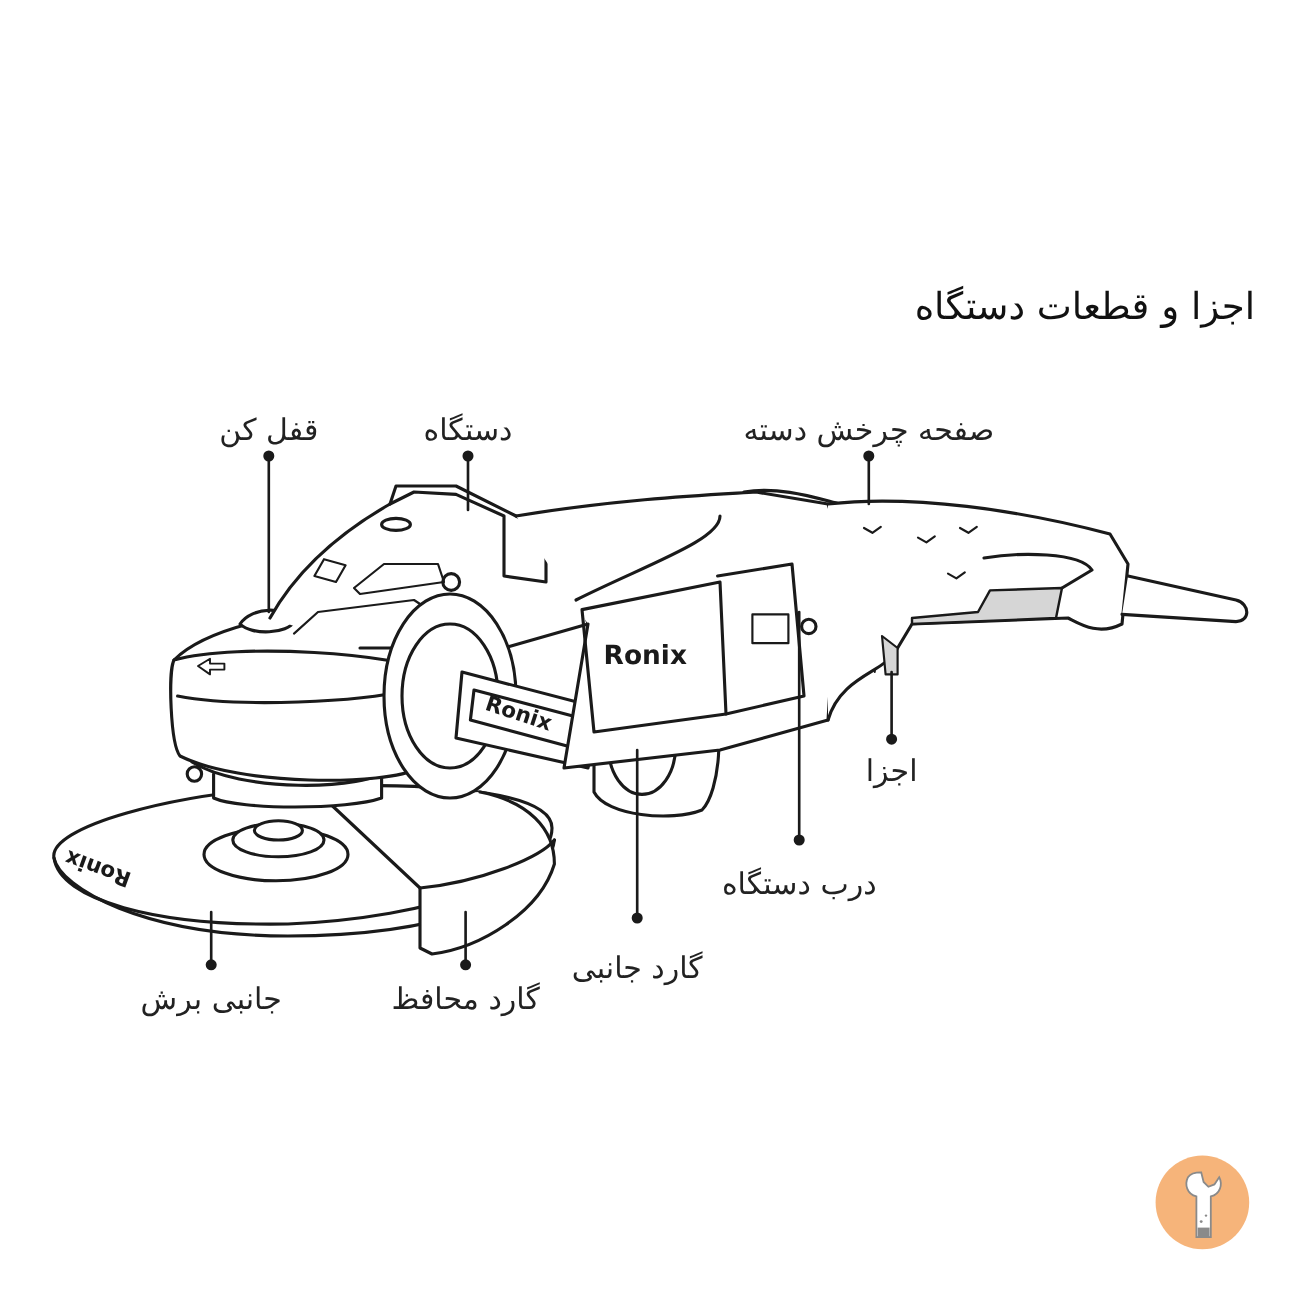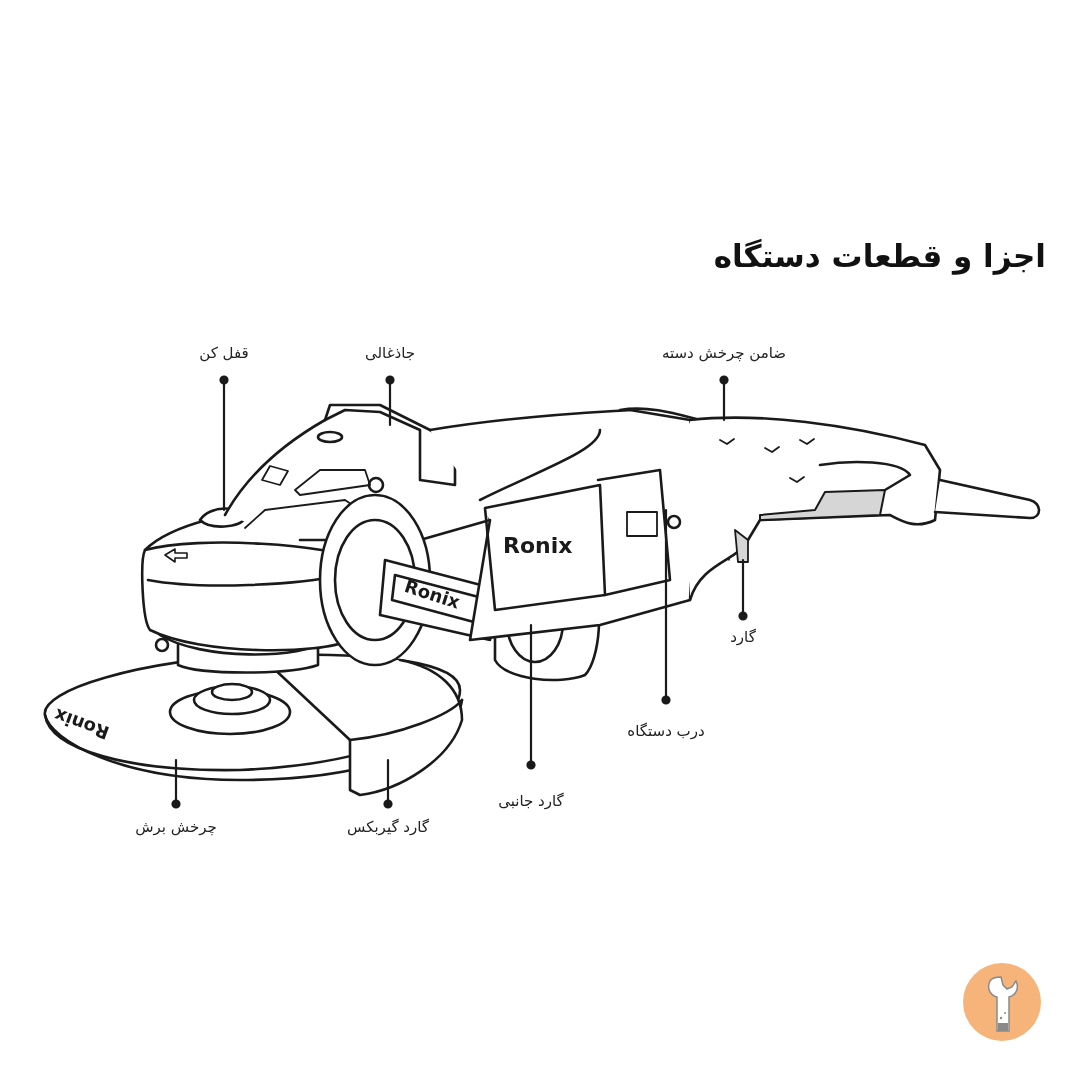--- a/index.html
+++ b/index.html
@@ -1,20 +1,20 @@
 <!DOCTYPE html>
 <html><head>
 <meta charset="utf-8">
 <style>
   html, body { margin:0; padding:0; background:#ffffff; }
   body { width:1080px; height:1080px; position:relative; overflow:hidden;
          font-family:"DejaVu Sans", sans-serif; color:#1a1a1a; }
-  .title { position:absolute; top:238px; right:34px; font-size:31px; font-weight:bold;
+  .title { position:absolute; top:238px; right:34px; font-size:31px; font-weight:normal;
            direction:rtl; color:#111; letter-spacing:0; }
-  .label { position:absolute; font-size:15px; direction:rtl; white-space:nowrap; color:#222;
+  .label { position:absolute; font-size:25px; direction:rtl; white-space:nowrap; color:#222;
            transform:translateX(-50%); }
   svg.drawing { position:absolute; left:0; top:0; }
   .badge { position:absolute; left:963px; top:963px; width:78px; height:78px; border-radius:50%;
            background:#f6b47a; }
   .badge svg { position:absolute; left:0; top:0; }
 </style>
 </head>
 <body>
 
 <div class="title">اجزا و قطعات دستگاه</div>
@@ -109,27 +109,27 @@
     <line x1="531" y1="625" x2="531" y2="765"></line>
       <circle cx="531" cy="765" r="3.5" fill="#1a1a1a"></circle>
     <line x1="388" y1="760" x2="388" y2="804"></line>
       <circle cx="388" cy="804" r="3.5" fill="#1a1a1a"></circle>
     <line x1="176" y1="760" x2="176" y2="804"></line>
       <circle cx="176" cy="804" r="3.5" fill="#1a1a1a"></circle>
   </g>
 </svg>
 
 <div class="label" style="left:224px;top:344px;">قفل کن</div>
-<div class="label" style="left:390px;top:344px;">جاذغالی</div>
-<div class="label" style="left:724px;top:344px;">ضامن چرخش دسته</div>
-<div class="label" style="left:743px;top:628px;">گارد</div>
+<div class="label" style="left:390px;top:344px;">دستگاه</div>
+<div class="label" style="left:724px;top:344px;">صفحه چرخش دسته</div>
+<div class="label" style="left:743px;top:628px;">اجزا</div>
 <div class="label" style="left:666px;top:722px;">درب دستگاه</div>
 <div class="label" style="left:531px;top:792px;">گارد جانبی</div>
-<div class="label" style="left:388px;top:818px;">گارد گیربکس</div>
-<div class="label" style="left:176px;top:818px;">چرخش برش</div>
+<div class="label" style="left:388px;top:818px;">گارد محافظ</div>
+<div class="label" style="left:176px;top:818px;">جانبی برش</div>
 
 <div class="badge">
   <svg width="78" height="78" viewBox="0 0 78 78">
     <path d="M27,18 C24,24 26,32 34,34 L34,68 L46,68 L46,34 C54,32 56,24 53,18 L49,24 L44,26 L40,22 L38,14 C32,14 29,15 27,18 Z" fill="#ffffff" stroke="#8a8a8a" stroke-width="1.5"></path>
     <rect x="35" y="60" width="10" height="8" fill="#8a8a8a"></rect>
     <circle cx="38" cy="55" r="1.2" fill="#8a8a8a"></circle>
       <circle cx="42" cy="50" r="1" fill="#8a8a8a"></circle>
   </svg>
 </div>
 

